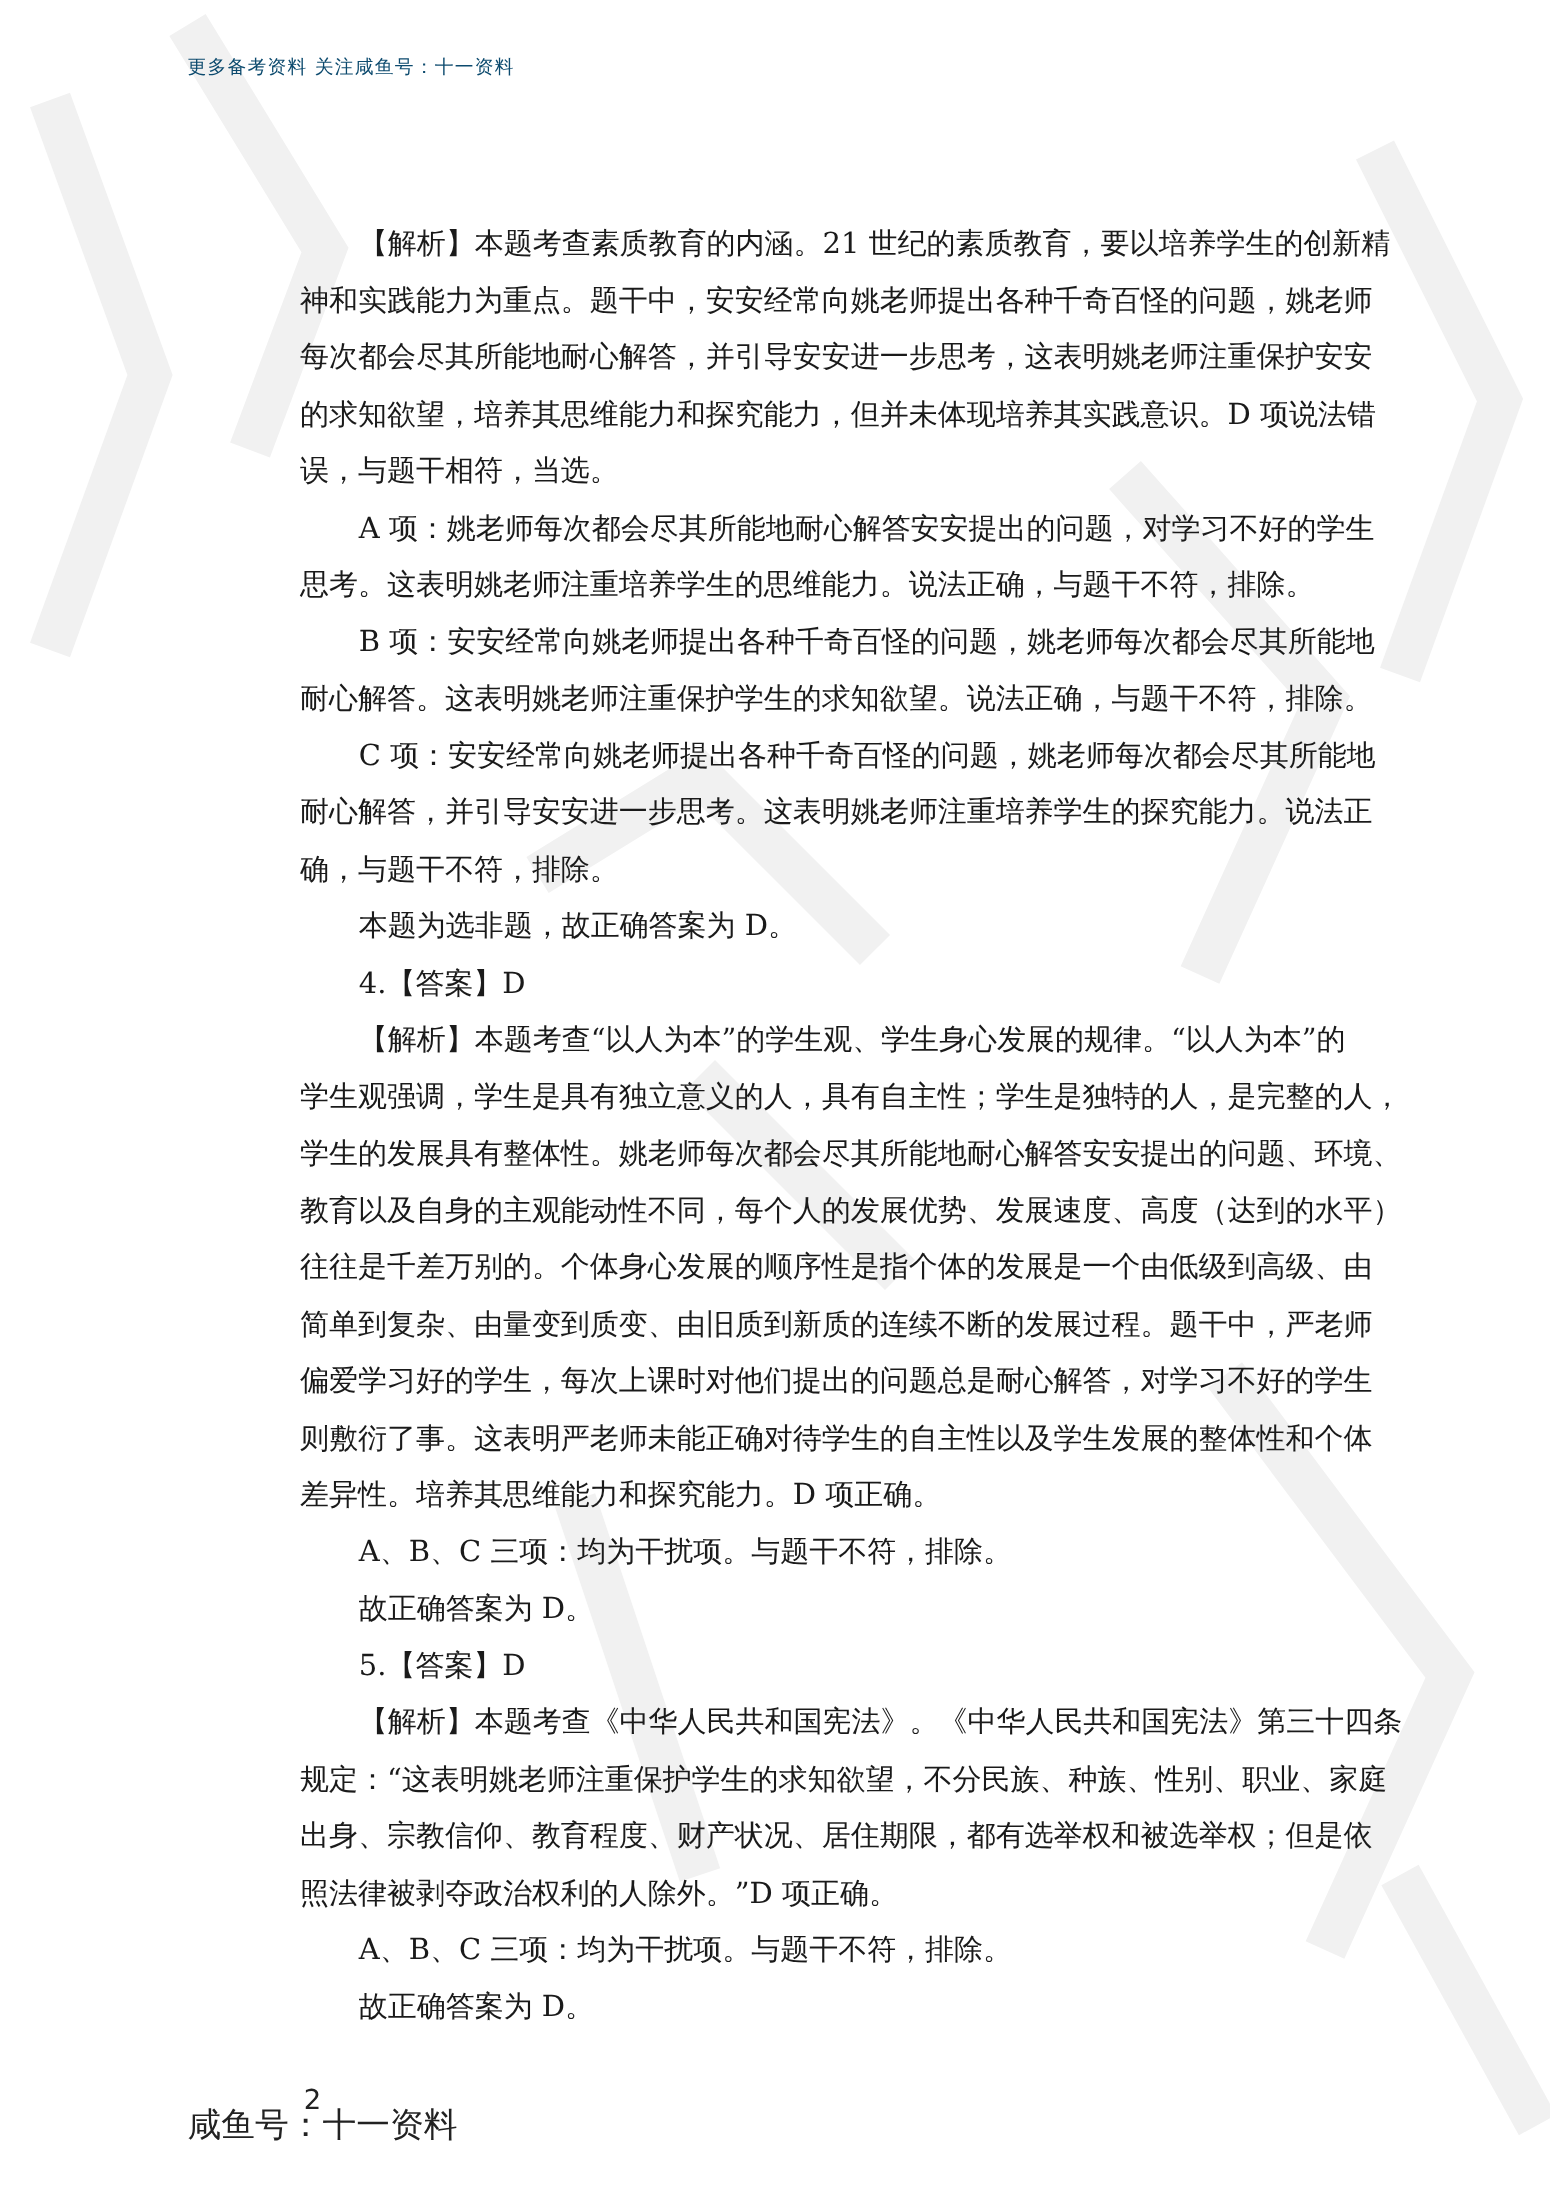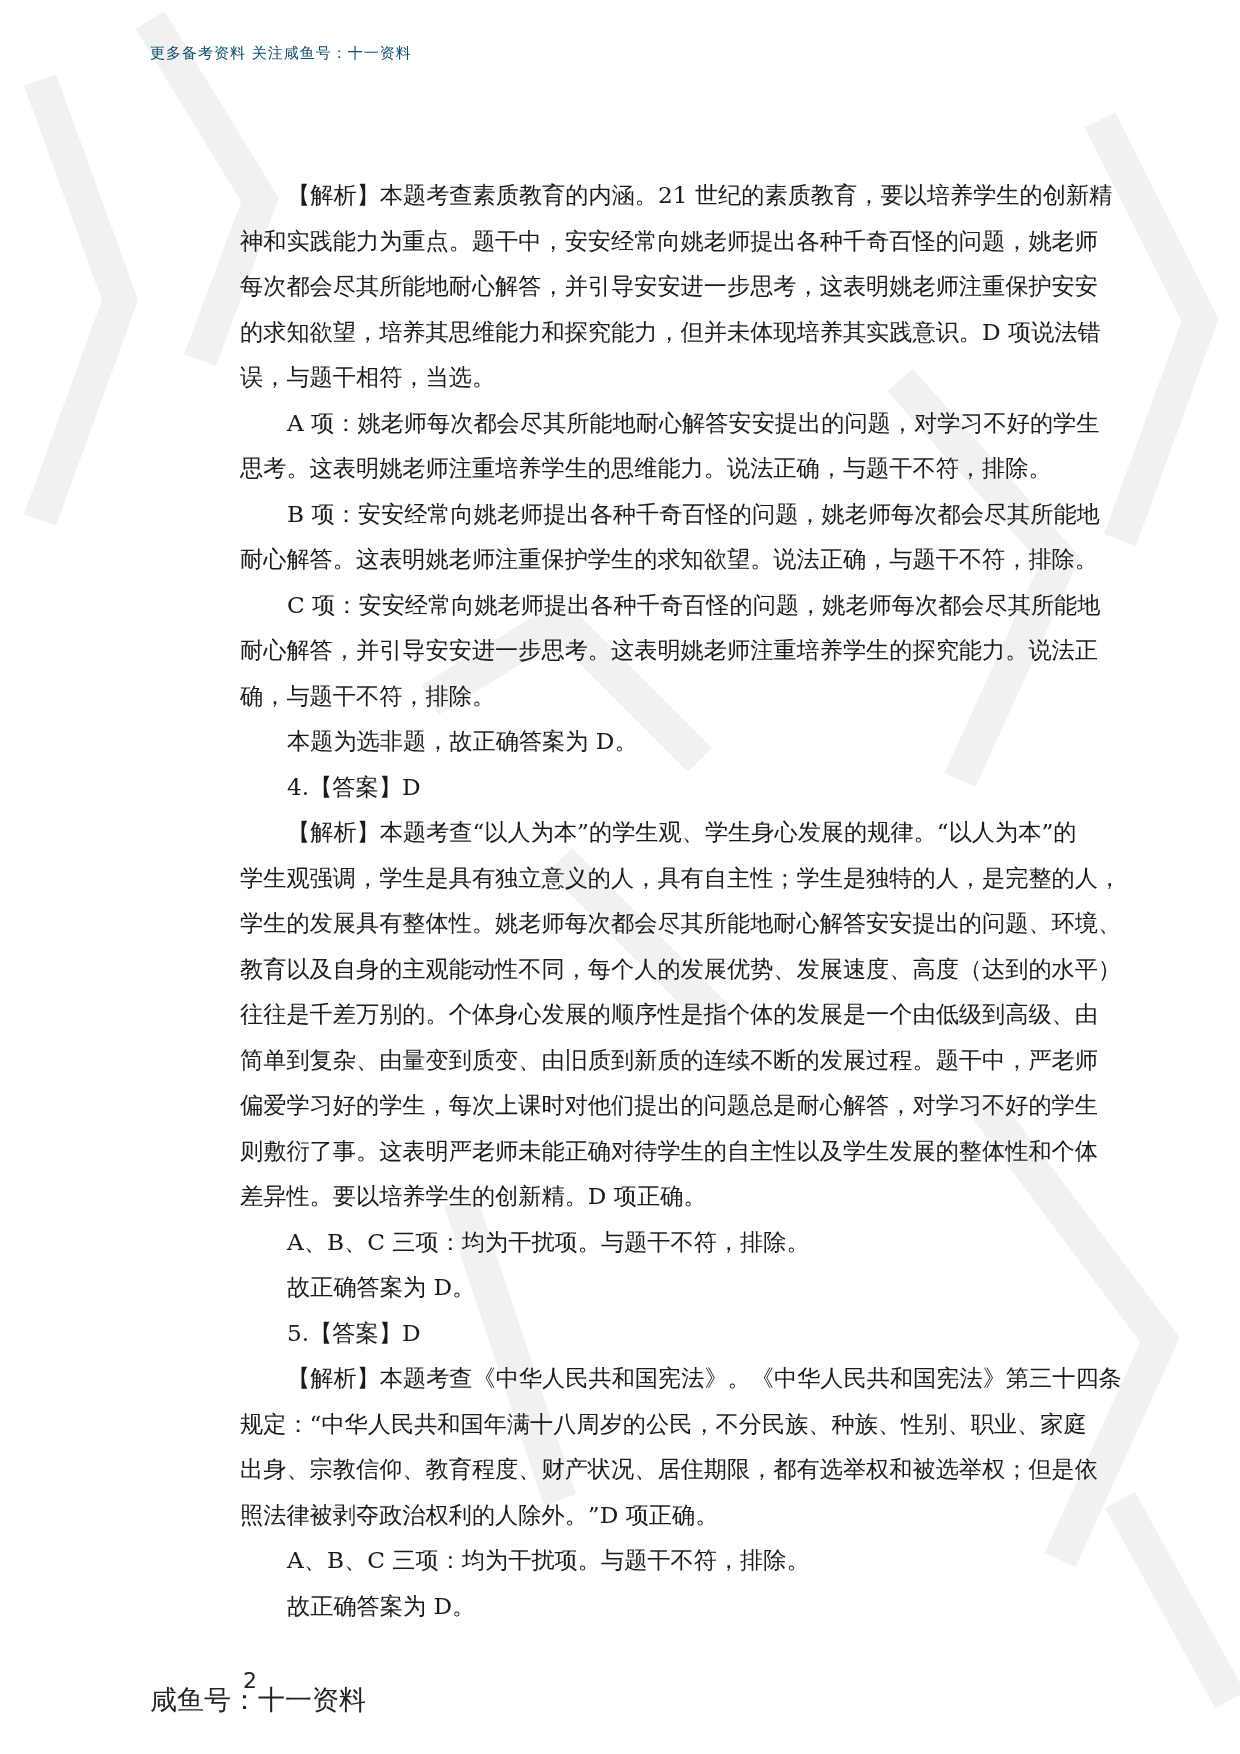--- a/index.html
+++ b/index.html
@@ -52,26 +52,26 @@
     <div class="line ind"><span>本题为选非题，故正确答案为 D。</span></div>
     <div class="line ind"><span>4.</span><span class="bold">【答案】</span><span>D</span></div>
     <div class="line ind"><span class="bold">【解析】</span><span>本题考查“以人为本”的学生观、学生身心发展的规律。“以人为本”的</span></div>
     <div class="line"><span>学生观强调，学生是具有独立意义的人，具有自主性；学生是独特的人，是完整的人，</span></div>
     <div class="line"><span>学生的发展具有整体性。姚老师每次都会尽其所能地耐心解答安安提出的问题、环境、</span></div>
     <div class="line"><span>教育以及自身的主观能动性不同，每个人的发展优势、发展速度、高度（达到的水平）</span></div>
     <div class="line"><span>往往是千差万别的。个体身心发展的顺序性是指个体的发展是一个由低级到高级、由</span></div>
     <div class="line"><span>简单到复杂、由量变到质变、由旧质到新质的连续不断的发展过程。题干中，严老师</span></div>
     <div class="line"><span>偏爱学习好的学生，每次上课时对他们提出的问题总是耐心解答，对学习不好的学生</span></div>
     <div class="line"><span>则敷衍了事。这表明严老师未能正确对待学生的自主性以及学生发展的整体性和个体</span></div>
-    <div class="line"><span>差异性。要以培养学生的创新精。D 项正确。</span></div>
+    <div class="line"><span>差异性。培养其思维能力和探究能力。D 项正确。</span></div>
     <div class="line ind"><span>A、B、C 三项：均为干扰项。与题干不符，排除。</span></div>
     <div class="line ind"><span>故正确答案为 D。</span></div>
     <div class="line ind"><span>5.</span><span class="bold">【答案】</span><span>D</span></div>
     <div class="line ind"><span class="bold">【解析】</span><span>本题考查《中华人民共和国宪法》。《中华人民共和国宪法》第三十四条</span></div>
-    <div class="line"><span>规定：“中华人民共和国年满十八周岁的公民，不分民族、种族、性别、职业、家庭</span></div>
+    <div class="line"><span>规定：“这表明姚老师注重保护学生的求知欲望，不分民族、种族、性别、职业、家庭</span></div>
     <div class="line"><span>出身、宗教信仰、教育程度、财产状况、居住期限，都有选举权和被选举权；但是依</span></div>
     <div class="line"><span>照法律被剥夺政治权利的人除外。”D 项正确。</span></div>
     <div class="line ind"><span>A、B、C 三项：均为干扰项。与题干不符，排除。</span></div>
     <div class="line ind"><span>故正确答案为 D。</span></div>
   </div>
 
 <div class="pageno">2</div>
 <div class="footer">咸鱼号：十一资料</div>
 
 </body></html>

